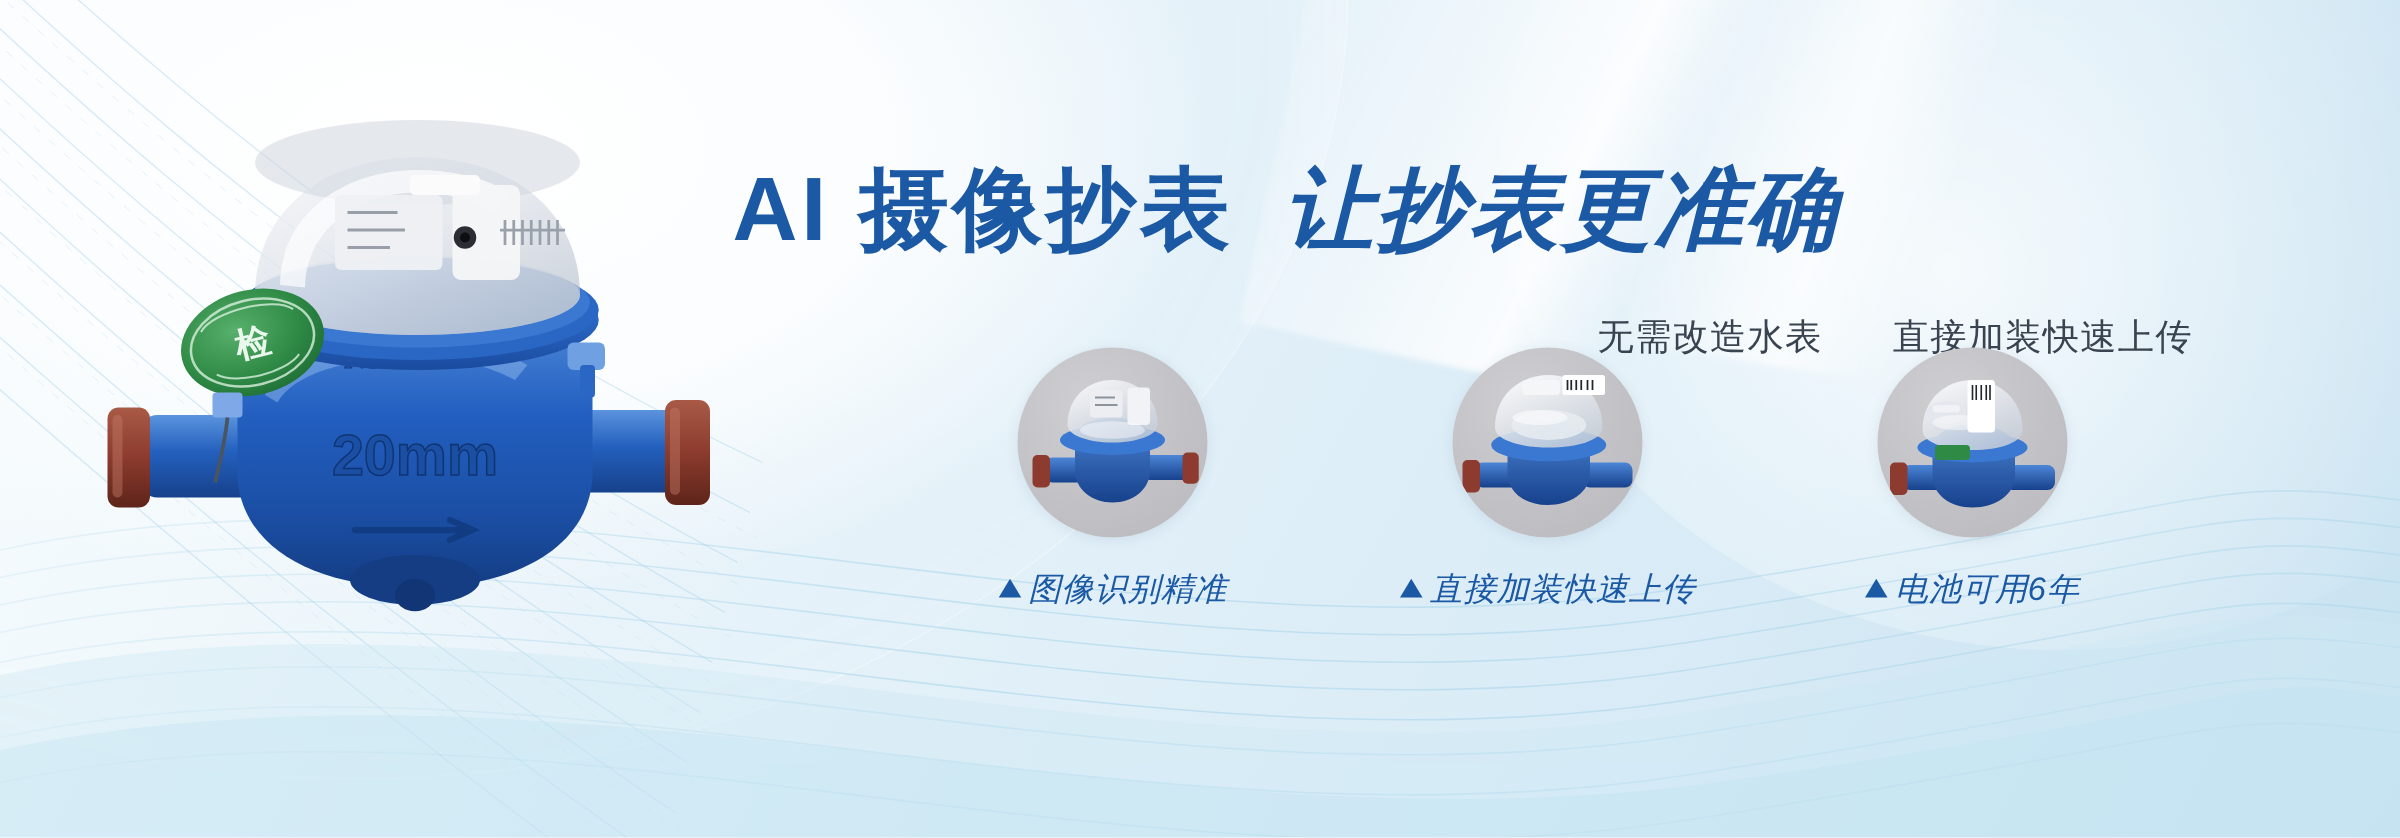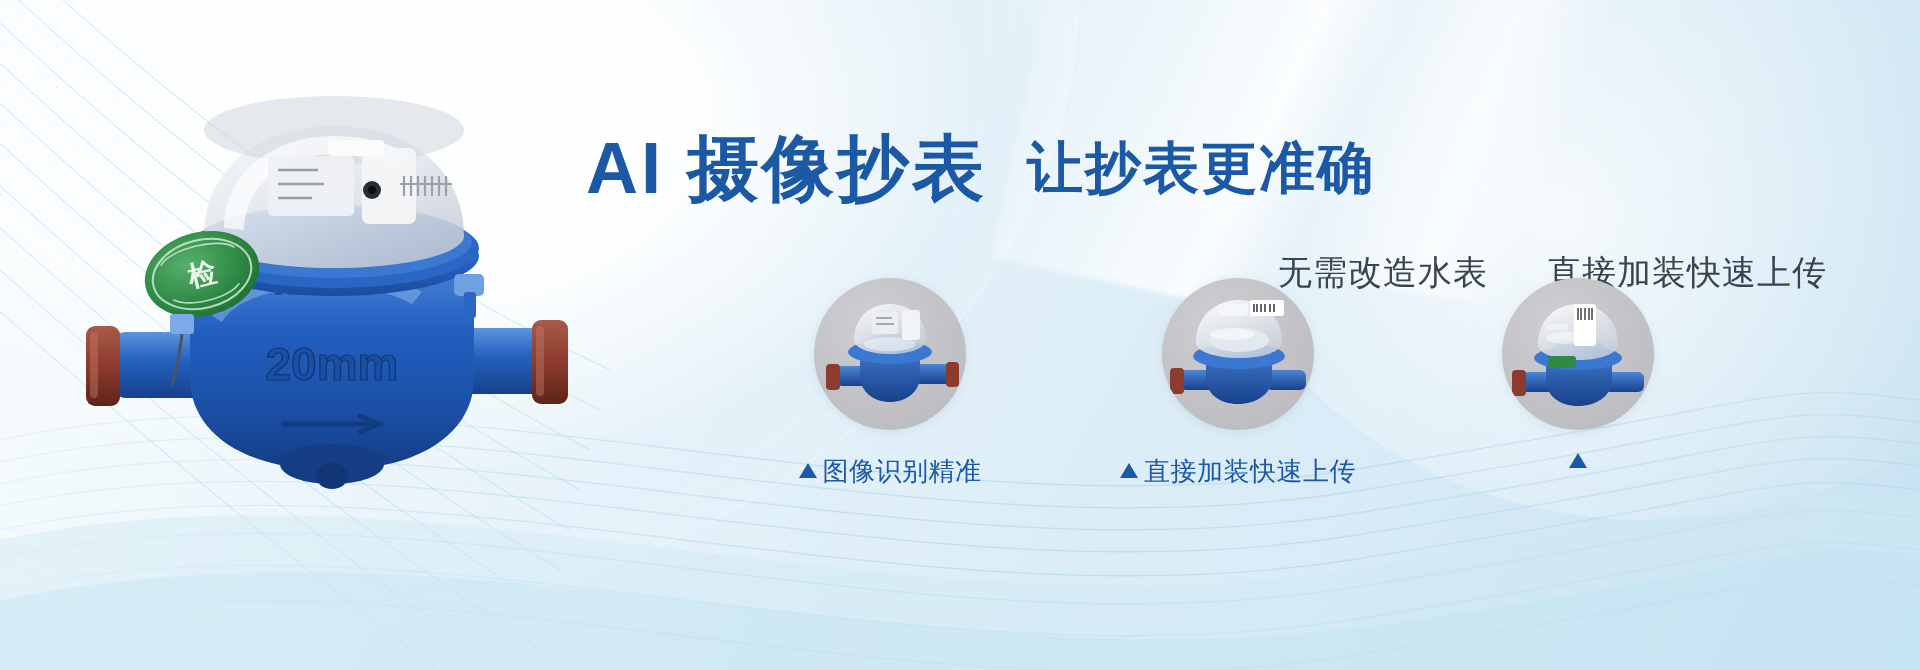--- a/index.html
+++ b/index.html
@@ -88,40 +88,40 @@
     width:1300px; height:132px;
     display:flex; align-items:center;
     white-space:nowrap;
   }
   .headline .h-main {
     font-size:72px; font-weight:700; color:#1b59a5;
     letter-spacing:2px; line-height:1;
   }
   .headline .h-ai { letter-spacing:3px; }
   .headline .h-sub {
-    font-size:56px; font-weight:700; color:#1b59a5;
-    letter-spacing:2px; margin-left:40px; line-height:1;
+    font-size:72px; font-weight:700; color:#1b59a5;
+    letter-spacing:2px; margin-left:40px; line-height:1;font-style:italic;
   }
 
   .subline {
     position:absolute; left:1278px; top:250px;
-    font-size:34px; color:#3a4450; letter-spacing:1px;
+    font-size:29px; color:#3a4450; letter-spacing:1px;
     white-space:nowrap;
   }
   .subline .gap { display:inline-block; width:38px; }
 
   
   .features {
     position:absolute; left:760px; top:278px;
     width:1080px; height:280px;
   }
   .feature {
     position:absolute; top:0;
     width:260px;
-    display:flex; flex-direction:column; align-items:center;
+    display:flex; flex-direction:column; align-items:center;font-style:italic;
   }
   .feature.f1 { left:0px; }
   .feature.f2 { left:348px; }
   .feature.f3 { left:688px; }
 
   .thumb {
     width:152px; height:152px; border-radius:50%;
     background:radial-gradient(circle at 38% 30%, #cfcfd2 0%, #c2c2c6 55%, #b9b9bd 100%);
     overflow:hidden; position:relative;
     box-shadow:0 2px 10px rgba(60,90,120,.10);
@@ -436,17 +436,18 @@
             <line x1="90" y1="30" x2="90" y2="42"></line>
           </g>
           <ellipse cx="55" cy="52" rx="16" ry="9" fill="#e3e7ed" opacity="0.9"></ellipse>
           <rect x="44" y="46" width="22" height="6" rx="3" fill="#f1f2f5"></rect>
           <rect x="46" y="78" width="28" height="12" rx="3" fill="#2f8a46"></rect>
           <ellipse cx="64" cy="60" rx="20" ry="6" fill="#ffffff" opacity="0.45"></ellipse>
         </svg>
       </div>
       <div class="feature-label">
         <span class="tri"></span>
+        <span>电池可用6年</span>
       </div>
     </div>
 
   </div>
 </div>
 
 </body></html>

